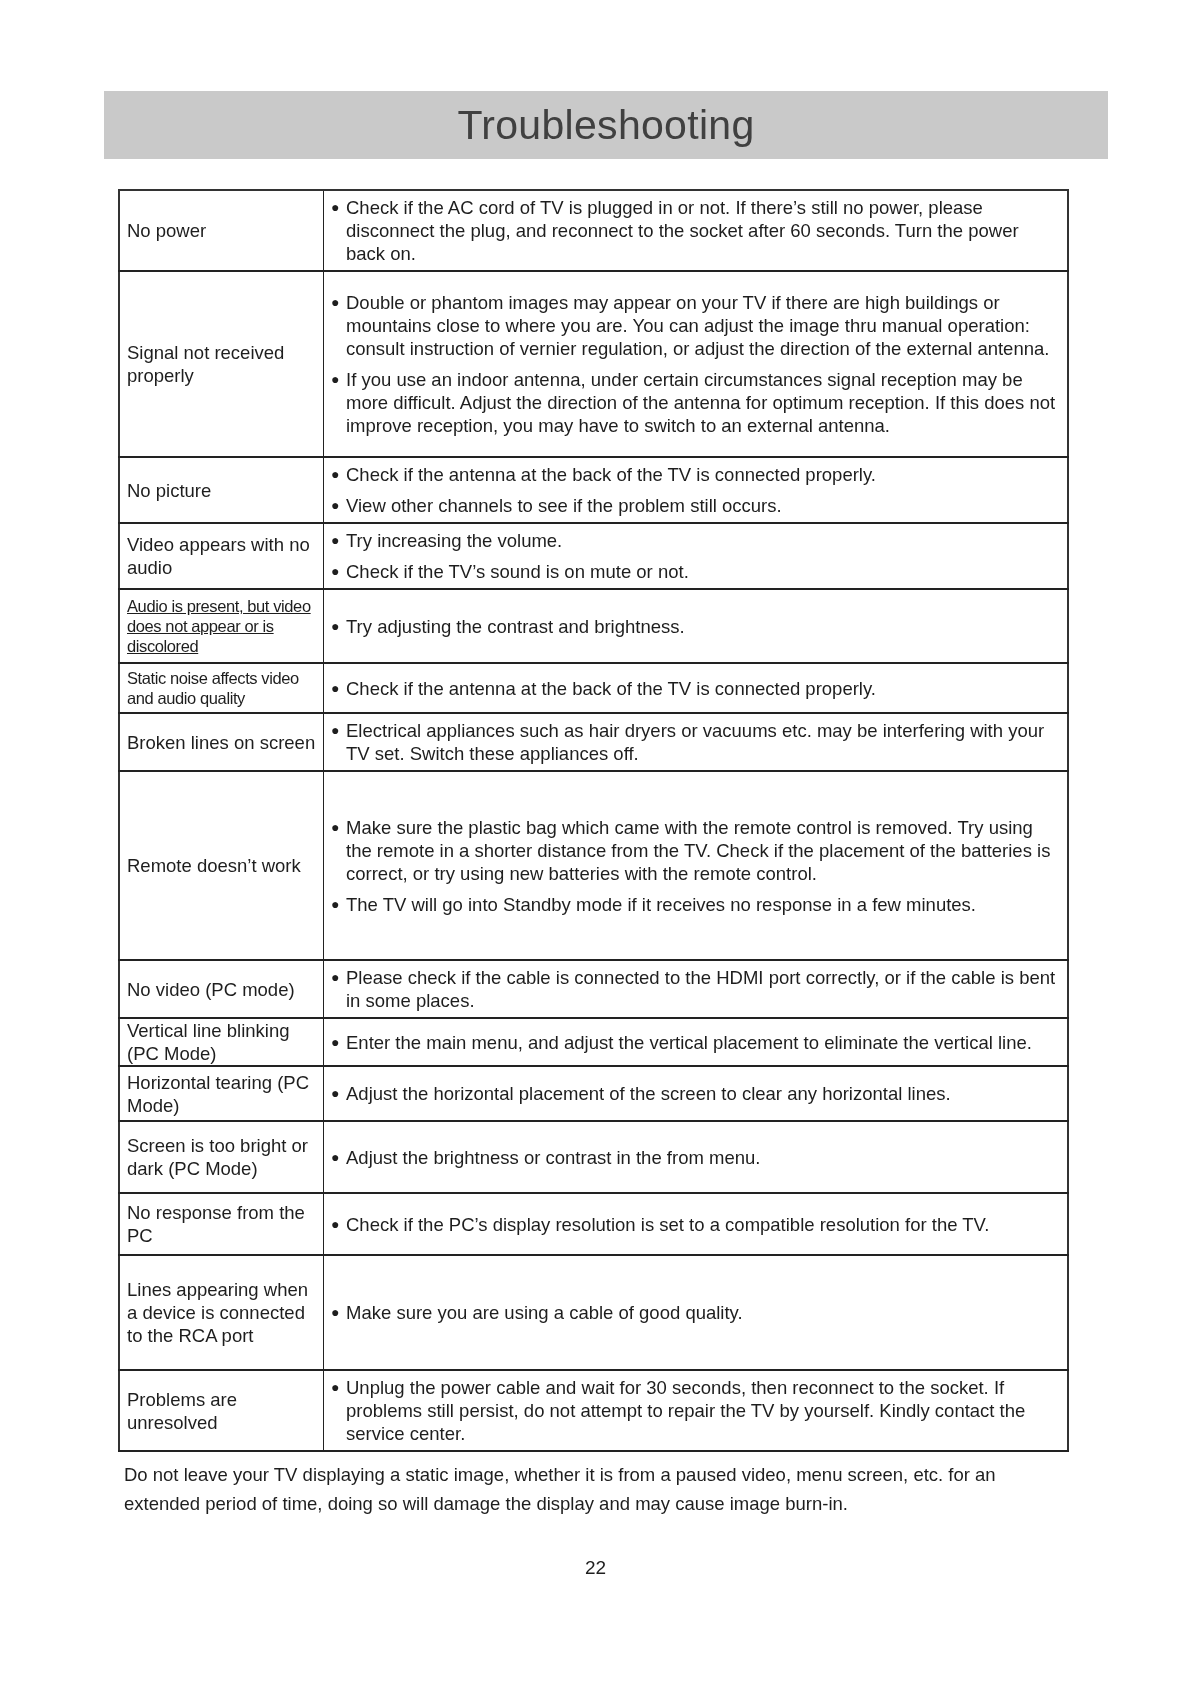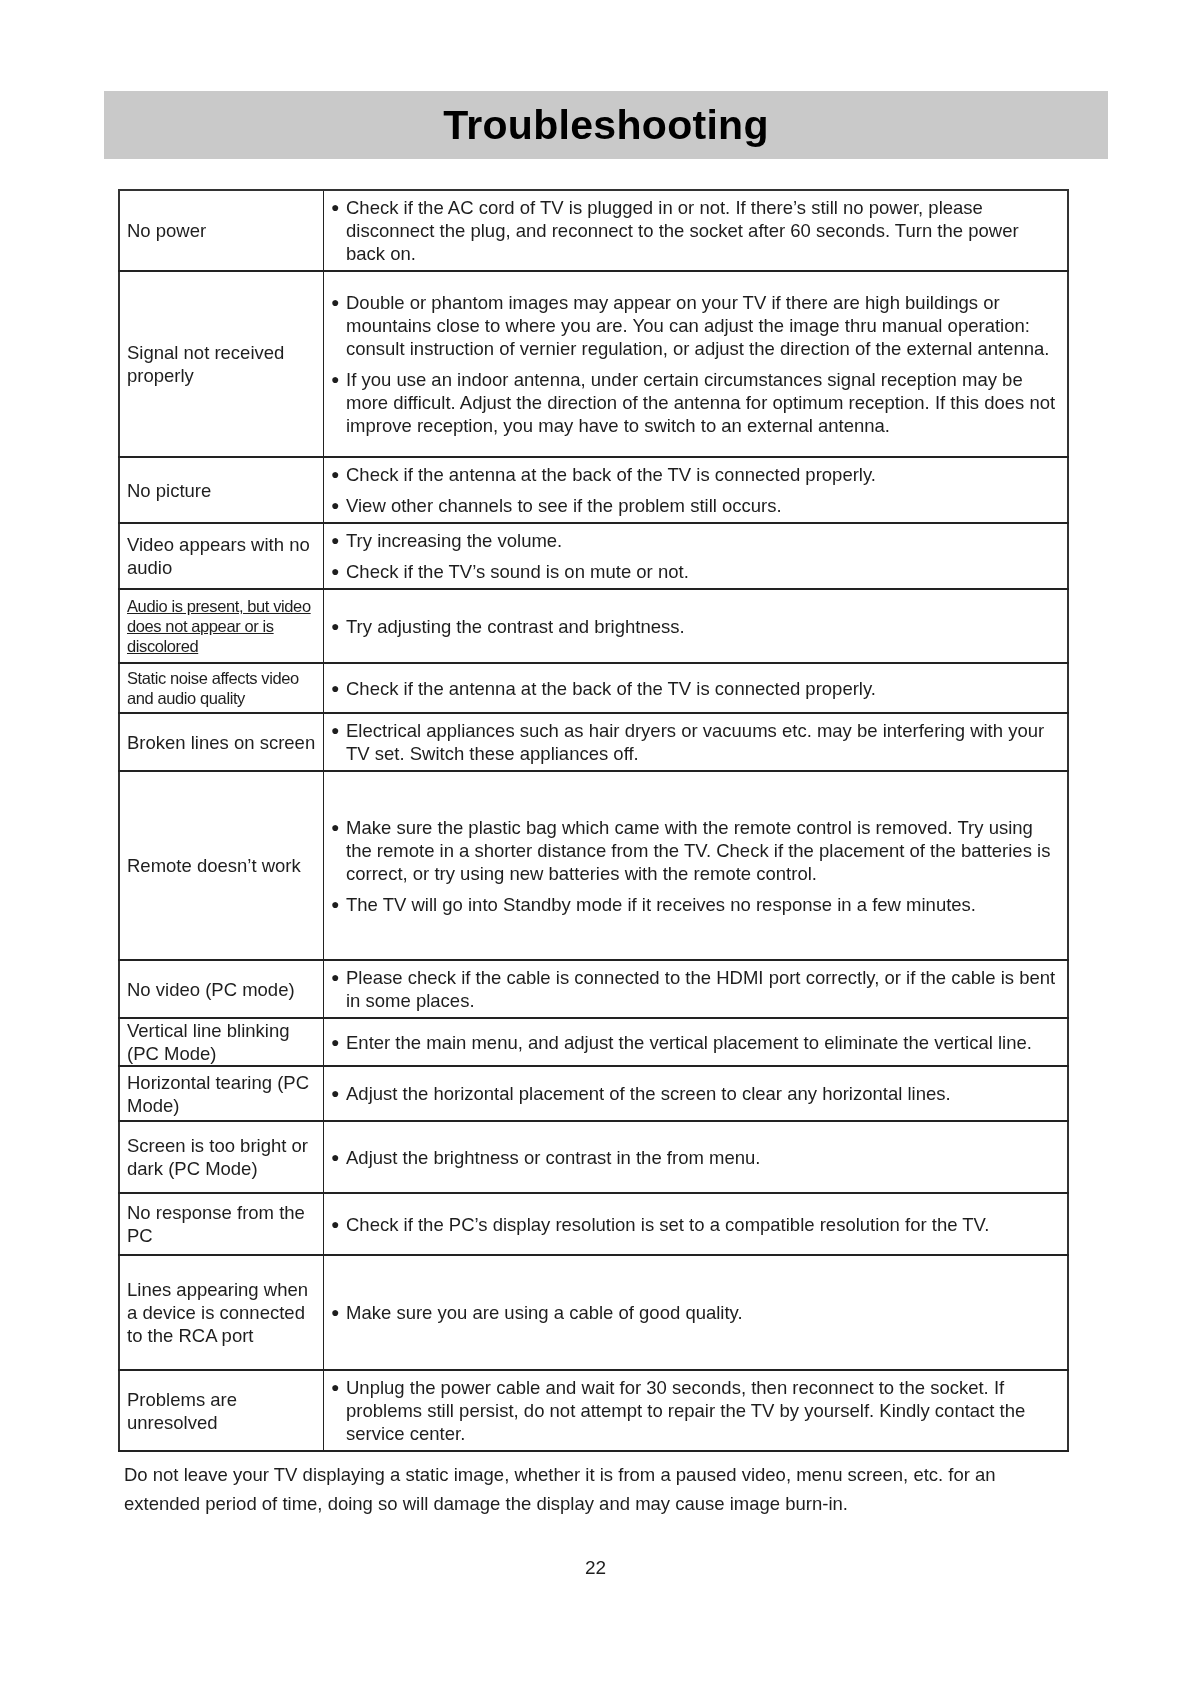--- a/index.html
+++ b/index.html
@@ -1,18 +1,18 @@
 <!DOCTYPE html>
 <html><head>
 <meta charset="utf-8">
 <style>
   html,body{margin:0;padding:0;background:#fff;}
   body{width:1191px;height:1684px;position:relative;font-family:"Liberation Sans",sans-serif;color:#1e1e1e;overflow:hidden;}
   .header{position:absolute;left:104px;top:91px;width:1004px;height:68px;background:#c9c9c9;display:flex;align-items:center;justify-content:center;}
-  .header h1{margin:0;font-size:41px;font-weight:bold;color:#000000;letter-spacing:0.3px;}
+  .header h1{margin:0;font-size:41px;font-weight:normal;color:#404040;letter-spacing:0.3px;}
   table{position:absolute;left:118px;top:189px;width:951px;border-collapse:collapse;border:2px solid #333;}
   td{border:1px solid #222;vertical-align:middle;font-size:18.5px;line-height:23px;}
   tr{border-bottom:2px solid #222;}
   td.issue{width:190px;padding:0 6px 0 7px;}
   td.sol{padding:2px 6px 2px 7px;}
   .bullet{position:relative;padding-left:15px;margin:3px 0;}
   .bullet + .bullet{margin-top:8px;}
   .bullet .dot{position:absolute;left:0;top:0;font-size:14px;line-height:23px;}
   .note{position:absolute;left:124px;top:1460px;width:940px;font-size:18.5px;line-height:29px;}
   .page{position:absolute;left:0;width:1191px;top:1557px;text-align:center;font-size:19px;}

